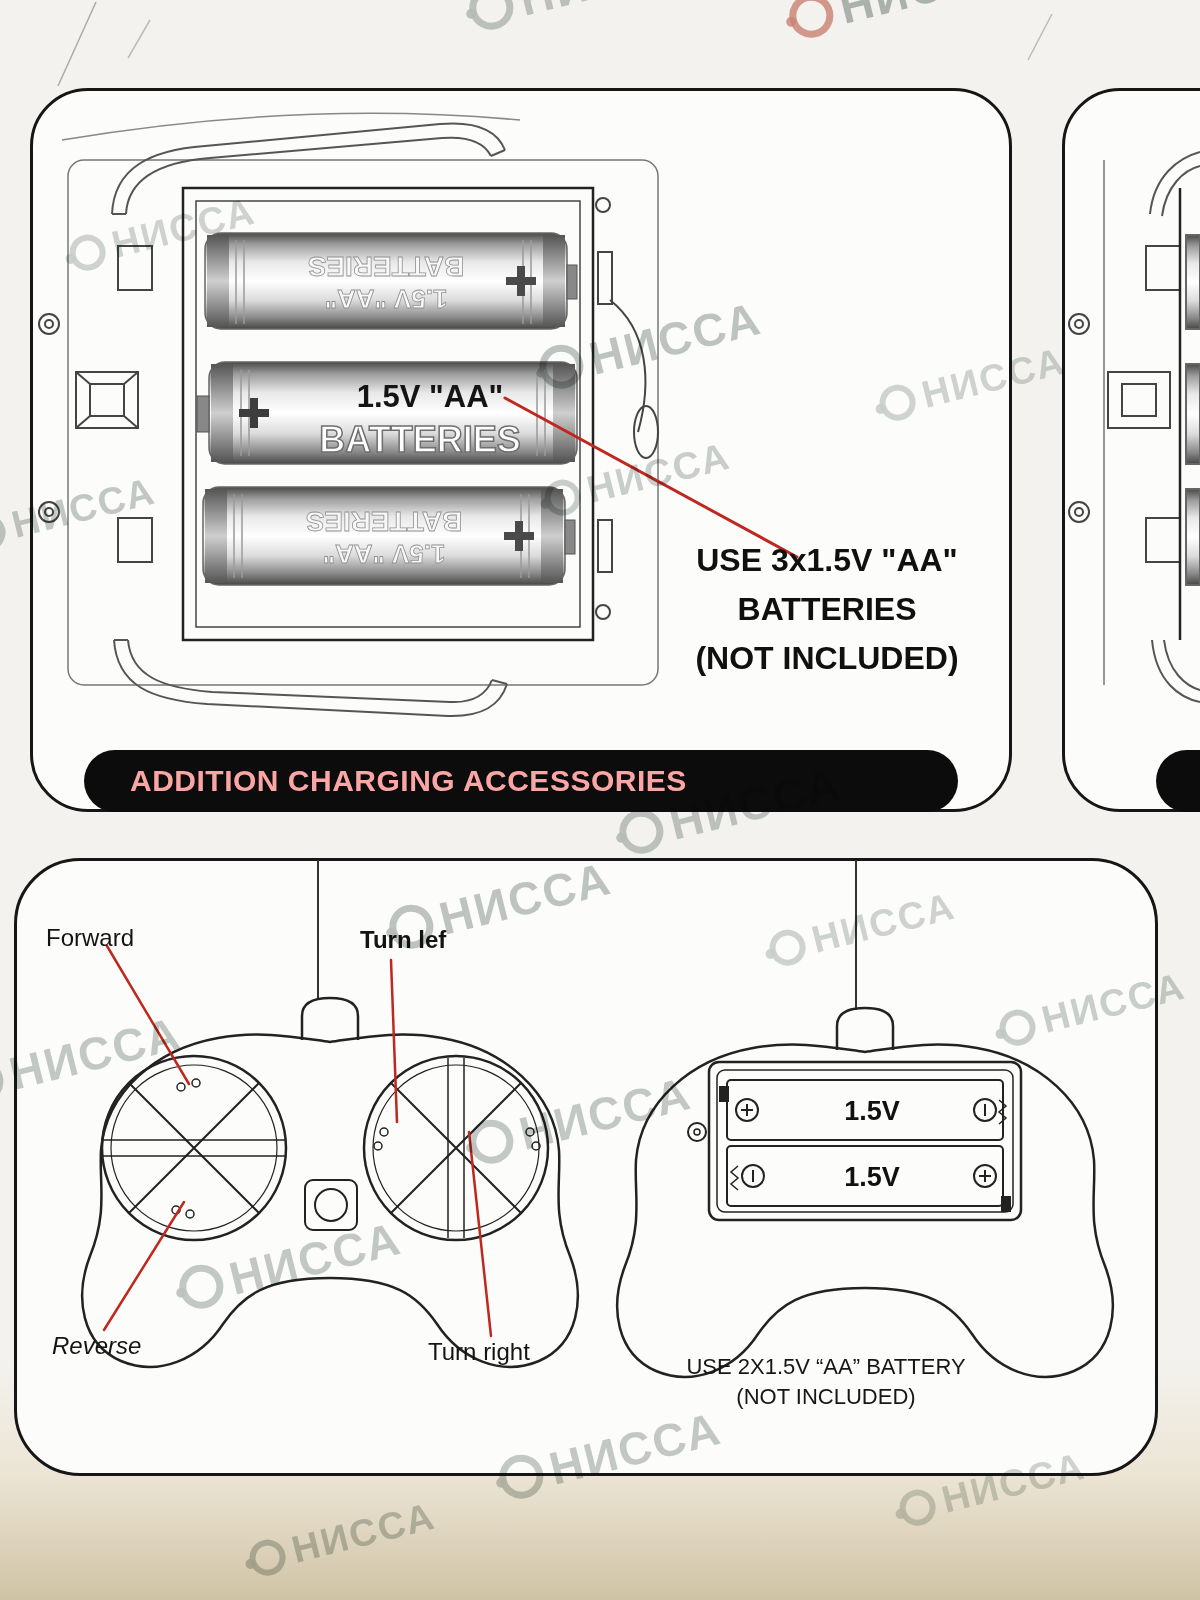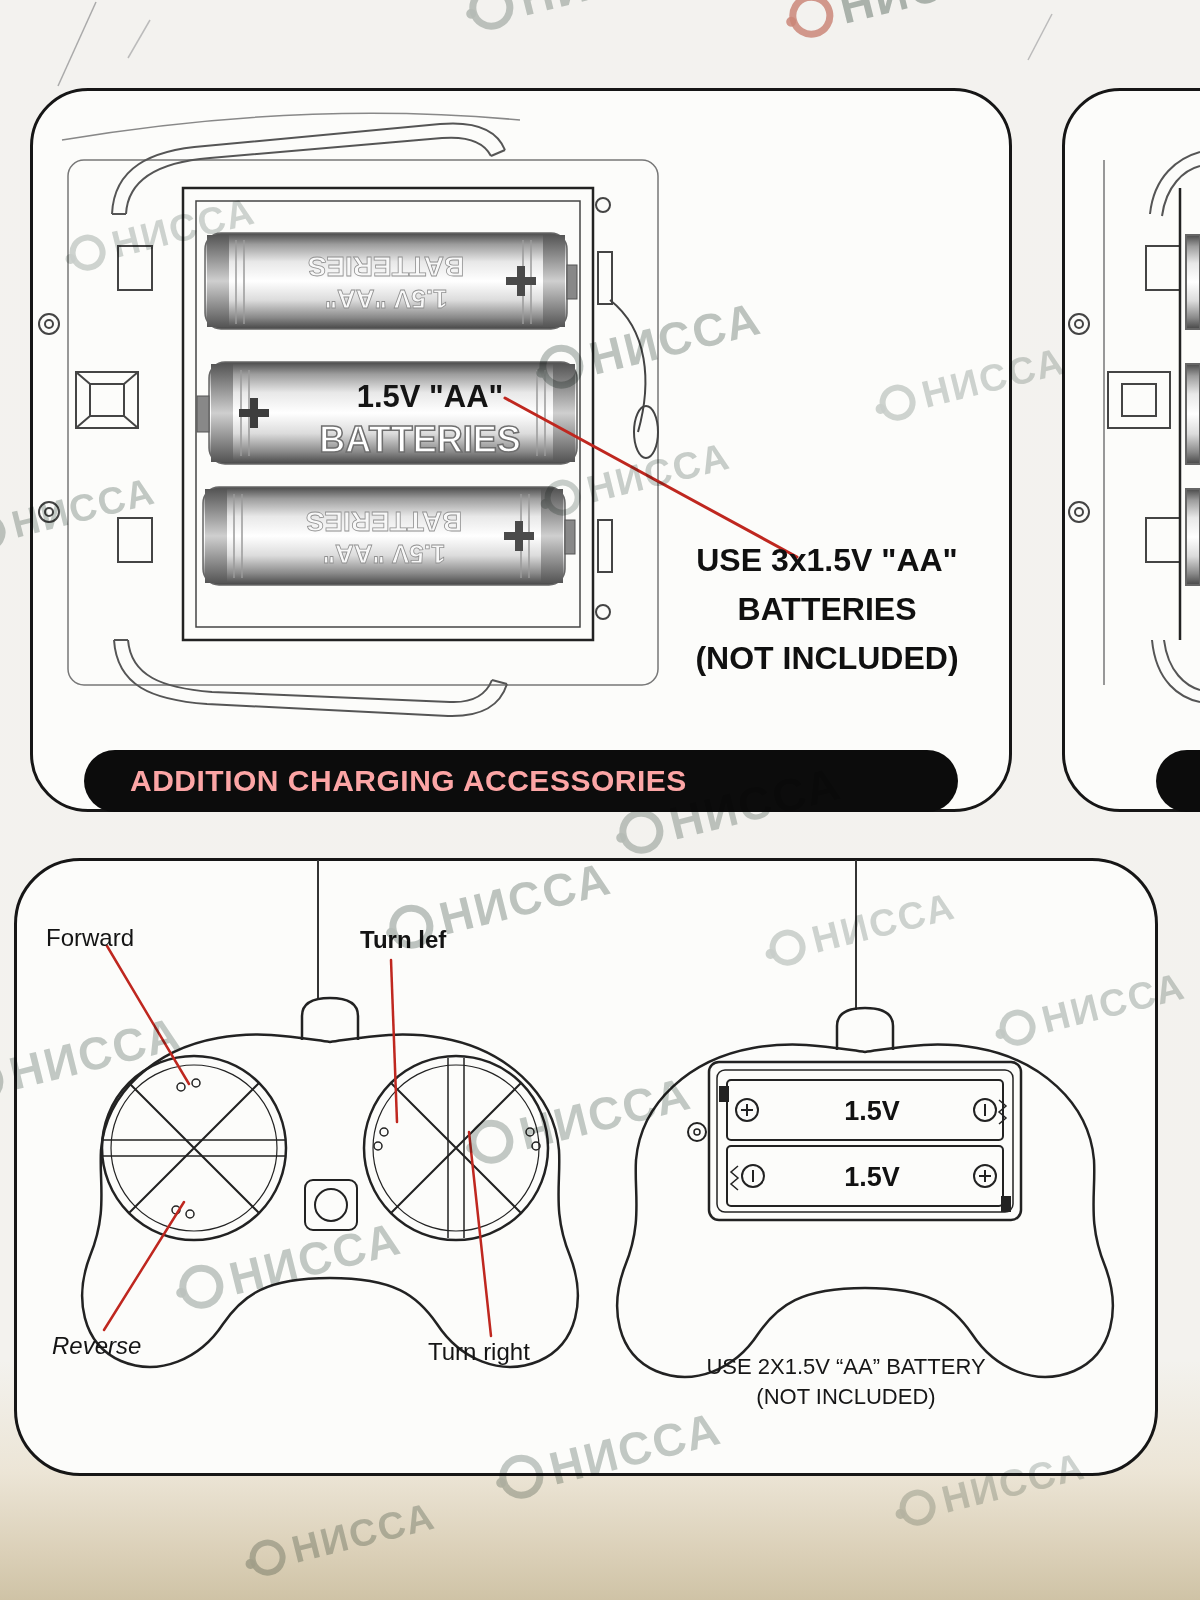--- a/index.html
+++ b/index.html
@@ -14,21 +14,21 @@
   #remote-panel{left:14px;top:858px;width:1138px;height:612px;border-radius:66px;}
   #art{position:absolute;left:0;top:0;z-index:3;pointer-events:none;}
   #banner{
     position:absolute;left:84px;top:750px;width:874px;height:62px;border-radius:34px;
     background:#0c0c0c;z-index:5;display:flex;align-items:center;padding-left:46px;box-sizing:border-box;
   }
   #banner .label{color:#fca5a5;font-weight:bold;font-size:30px;letter-spacing:0.5px;white-space:nowrap;}
   #side-pill{position:absolute;left:1156px;top:750px;width:110px;height:62px;border-radius:34px;background:#0c0c0c;z-index:5;}
   .note{position:absolute;text-align:center;z-index:4;}
   #note-top{left:652px;top:536px;width:350px;font-weight:bold;font-size:32px;line-height:49px;color:#101010;}
-  #note-bottom{left:656px;top:1352px;width:380px;font-size:22px;line-height:30px;color:#161616;}
+  #note-bottom{left:636px;top:1352px;width:380px;font-size:22px;line-height:30px;color:#161616;}
   .ctl-label{position:absolute;font-size:24px;color:#141414;z-index:4;}
   #forward-label{left:46px;top:912px;margin-top:12px;}
   #turnleft-label{left:360px;top:926px;font-weight:bold;}
   #reverse-label{left:52px;top:1332px;font-style:italic;}
   #turnright-label{left:428px;top:1338px;}
   
   .wm{position:absolute;display:flex;align-items:center;gap:8px;z-index:6;pointer-events:none;
       color:rgba(125,140,132,0.9);font-weight:bold;transform:rotate(-14deg);transform-origin:left center;
       mix-blend-mode:multiply;}
   .wm .txt{letter-spacing:2px;text-shadow:0 0 2px rgba(255,255,255,0.7);}

